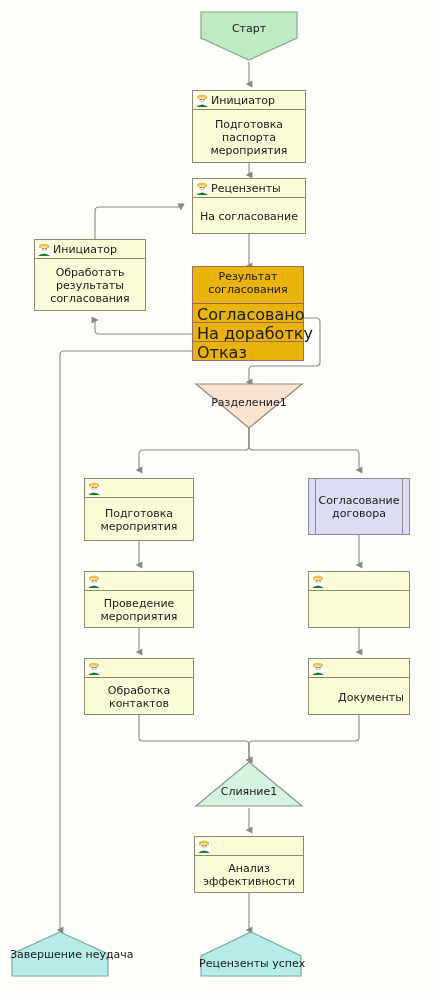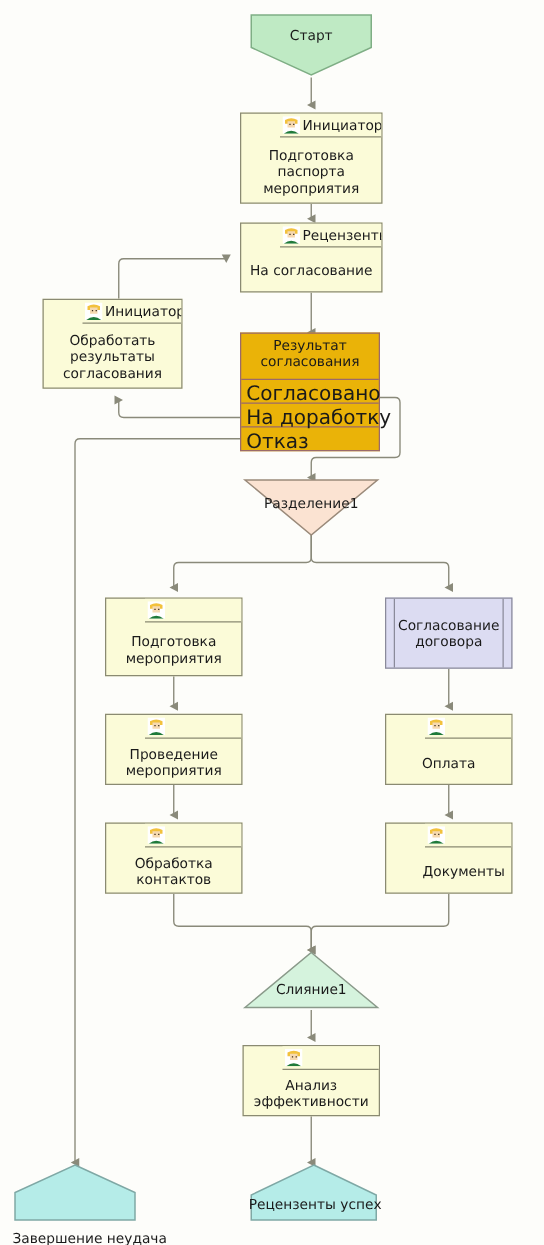--- a/index.html
+++ b/index.html
@@ -5,21 +5,21 @@
   html,body{margin:0;padding:0;background:#ffffff;}
   body{font-family:"DejaVu Sans","Liberation Sans",sans-serif;}
   #canvas{position:relative;width:435px;height:996px;background:#fdfdfa;overflow:hidden;}
   #edges{position:absolute;left:0;top:0;width:435px;height:996px;}
 
   .node{position:absolute;box-sizing:border-box;}
 
   
   .task{border:1px solid #8a8a72;background:#fbfbd8;}
   .task .hdr{height:18px;border-bottom:1px solid #8a8a72;background:#fbfbd8;
-             display:flex;align-items:center;padding-left:2px;overflow:hidden;margin-left:31px;}
+             display:flex;align-items:center;padding-left:2px;overflow:hidden;}
   .task .hdr .lbl{font-size:11px;color:#1a1a1a;padding-left:2px;white-space:nowrap;}
   .task .body{display:flex;align-items:center;justify-content:center;
               text-align:center;font-size:11px;color:#1a1a1a;line-height:13px;
               padding:1px 2px;box-sizing:border-box;}
 
   
   .avatar{width:14px;height:14px;position:relative;flex:none;display:block;}
 
   
   .decision{border:1px solid #9a6a6a;background:#eab308;}
@@ -99,21 +99,21 @@
   <div class="shape-label" style="left:194px;top:396px;width:110px;">Разделение1</div>
 
   <svg class="node" style="left:194px;top:760px;width:110px;height:48px;">
     <polygon points="55,2 108,46 2,46" fill="#d5f3dd" stroke="#8a9a8a" stroke-width="1.2"></polygon>
   </svg>
   <div class="shape-label" style="left:194px;top:785px;width:110px;">Слияние1</div>
 
   <svg class="node" style="left:10px;top:930px;width:100px;height:48px;">
     <polygon points="50,2 98,24 98,46 2,46 2,24" fill="#b5ece8" stroke="#7fa8a5" stroke-width="1.2"></polygon>
   </svg>
-  <div class="shape-label" style="left:10px;top:949px;width:100px;line-height:12px;margin-top:36px;">Завершение неудача</div>
+  <div class="shape-label" style="left:10px;top:949px;width:100px;line-height:12px;">Завершение неудача</div>
 
   <svg class="node" style="left:199px;top:930px;width:104px;height:48px;">
     <polygon points="52,2 102,26 102,46 2,46 2,26" fill="#b5ece8" stroke="#7fa8a5" stroke-width="1.2"></polygon>
   </svg>
   <div class="shape-label" style="left:199px;top:957px;width:104px;">Рецензенты успех</div>
 
   <div class="node task" style="left:192px;top:90px;width:114px;height:73px;">
     <div class="hdr">
       <svg class="avatar" viewBox="0 0 14 14">
         <rect x="0" y="0" width="14" height="14" fill="#ffffff"></rect>
@@ -221,21 +221,20 @@
       <svg class="avatar" viewBox="0 0 14 14">
         <rect x="0" y="0" width="14" height="14" fill="#ffffff"></rect>
         <path d="M2 3 q5 -3 10 0 l0 3 -10 0 z" fill="#f2c13c"></path>
         <rect x="4" y="4" width="6" height="5" fill="#f6d9b0"></rect>
         <path d="M1 14 q6 -5 12 0 z" fill="#1f7a3a"></path>
         <rect x="5.5" y="6" width="1" height="1" fill="#3a2a1a"></rect>
         <rect x="8.5" y="6" width="1" height="1" fill="#3a2a1a"></rect>
       </svg>
       <span class="lbl"></span>
     </div>
-    <div class="body" style="height:38px;">Оплата</div>
   </div>
 
   <div class="node task" style="left:308px;top:658px;width:102px;height:57px;">
     <div class="hdr">
       <svg class="avatar" viewBox="0 0 14 14">
         <rect x="0" y="0" width="14" height="14" fill="#ffffff"></rect>
         <path d="M2 3 q5 -3 10 0 l0 3 -10 0 z" fill="#f2c13c"></path>
         <rect x="4" y="4" width="6" height="5" fill="#f6d9b0"></rect>
         <path d="M1 14 q6 -5 12 0 z" fill="#1f7a3a"></path>
         <rect x="5.5" y="6" width="1" height="1" fill="#3a2a1a"></rect>

